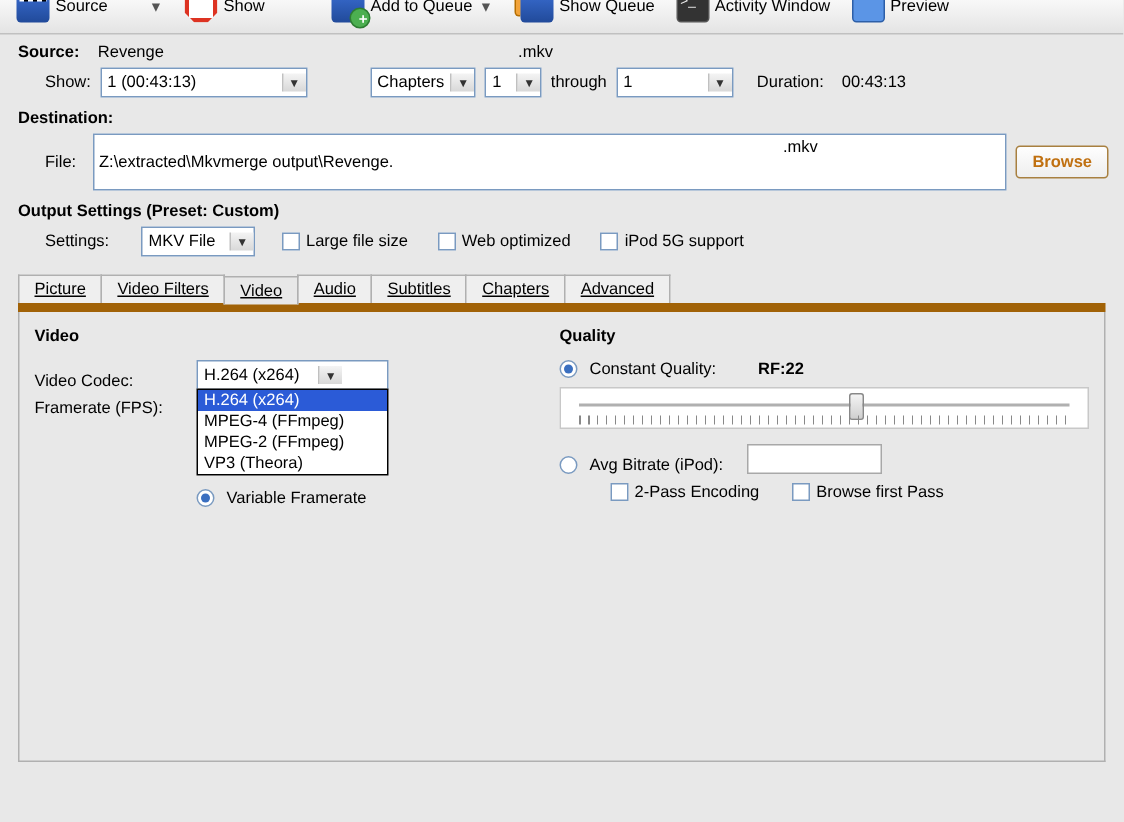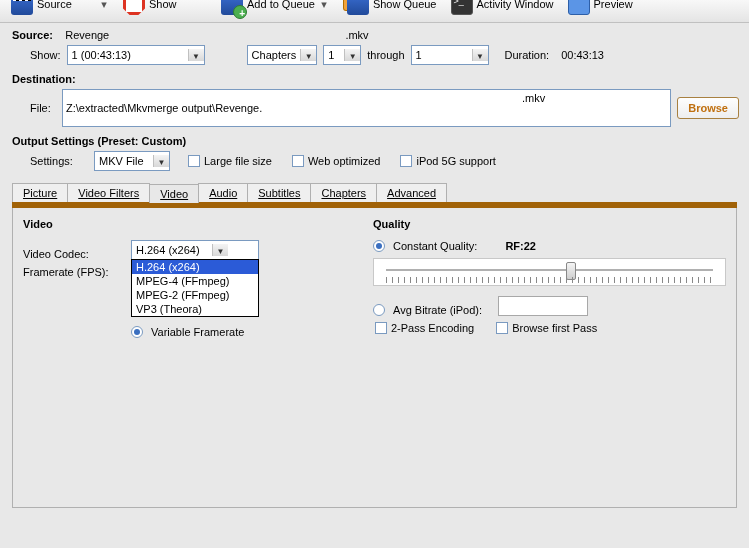--- a/index.html
+++ b/index.html
@@ -208,21 +208,21 @@
         <div class="slider-line">
             <div class="slider-thumb"></div>
           </div>
         <div class="ticks"></div>
       </div>
       <div class="frow" style="margin-top:6px">
         <span class="radio"></span>
         <span>Avg Bitrate (iPod):</span>
         <span class="bitbox"></span>
       </div>
-      <div class="frow" style="margin-left:2px;margin-top:4px">
+      <div class="frow" style="margin-left:34px;margin-top:4px">
         <label class="check">
           <span class="cb"></span>
           <span>2-Pass Encoding</span>
         </label>
         <label class="check">
           <span class="cb"></span>
           <span>Browse first Pass</span>
         </label>
       </div>
     </div>

